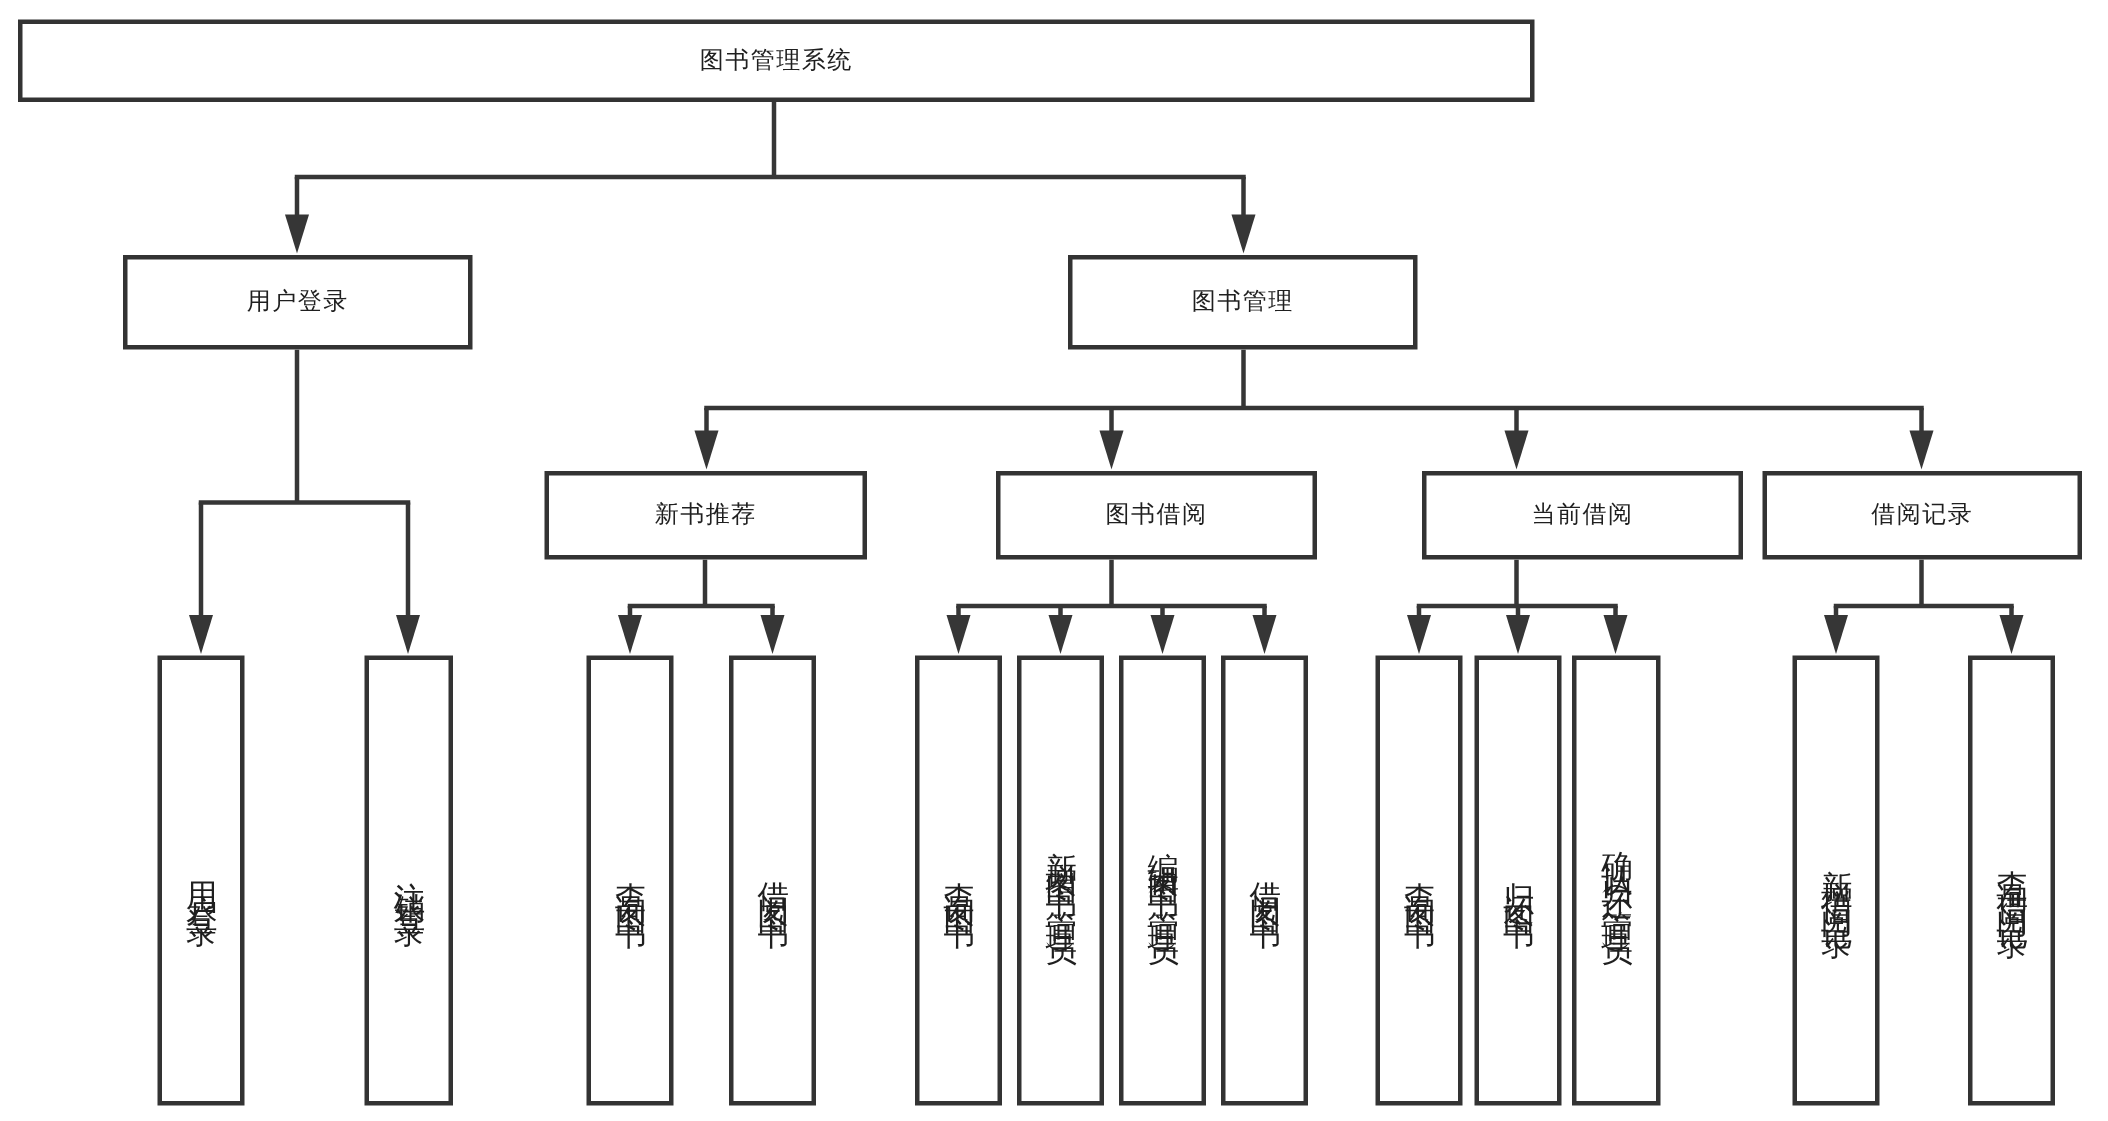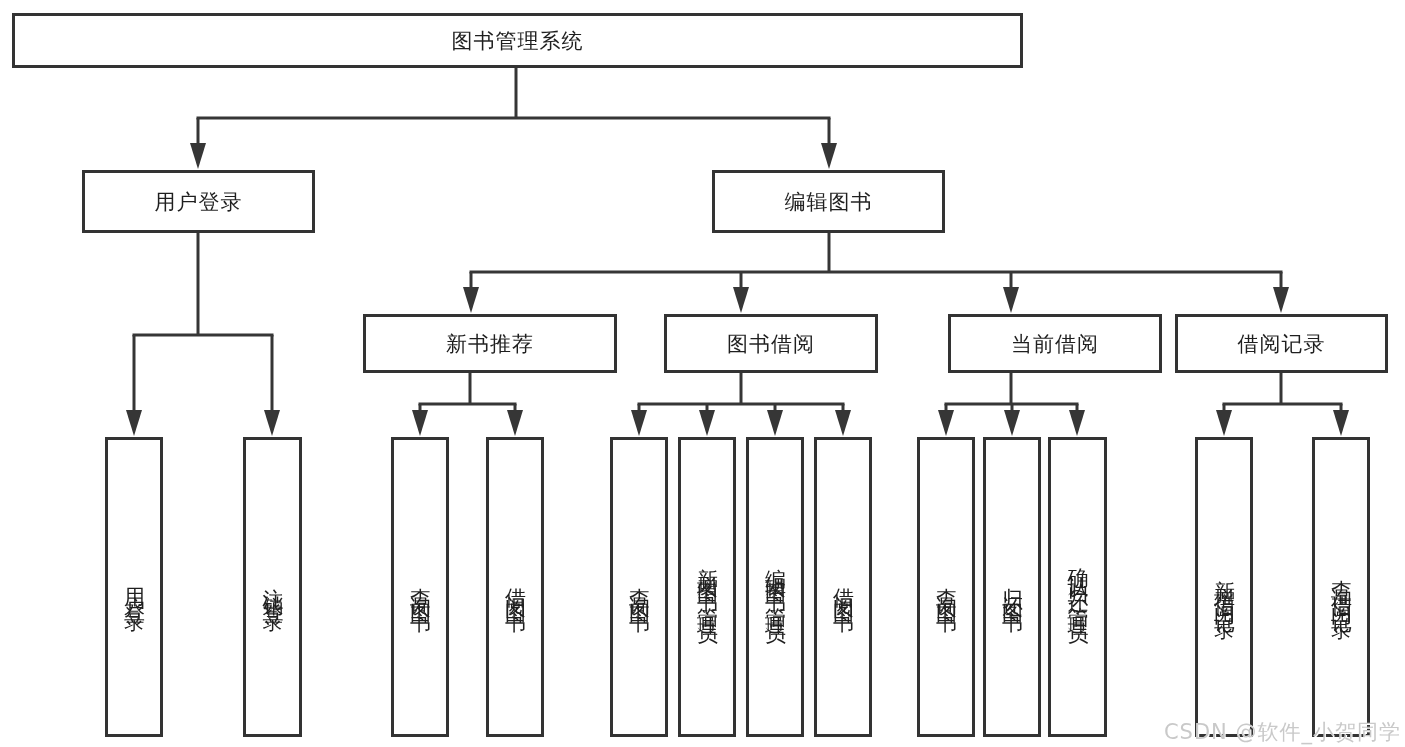--- a/index.html
+++ b/index.html
@@ -23,39 +23,39 @@
   }
   .node {
     position: absolute;
     box-sizing: border-box;
     border: 3px solid #333333;
     background: #ffffff;
     display: flex;
     align-items: center;
     justify-content: center;
     color: #1f1f1f;
-    font-size: 21px;
+    font-size: 16px;
     letter-spacing: 1px;
     z-index: 2;
   }
   .leaf {
     font-size: 21px;
   }
   .leaf .vtext {
     writing-mode: vertical-rl;
     text-orientation: mixed;
     letter-spacing: 8px;
     line-height: 1;
     white-space: nowrap;
   }
   
   .n-root   { left: 12px;   top: 13px;  width: 1011px; height: 55px; }
   .n-login  { left: 82px;   top: 170px; width: 233px;  height: 63px; }
   .n-mgmt   { left: 712px;  top: 170px; width: 233px;  height: 63px; }
-  .n-newbk  { left: 363px;  top: 314px; width: 254px;  height: 59px; }
+  .n-newbk  { left: 363px;  top: 314px; width: 215px;  height: 59px; }
   .n-borrow { left: 664px;  top: 314px; width: 214px;  height: 59px; }
   .n-cur    { left: 904px;  top: 314px; width: 214px;  height: 59px; margin-left: 44px; }
   .n-rec    { left: 1175px; top: 314px; width: 213px;  height: 59px; }
   .lf-1  { left: 105px;  top: 437px; width: 58px; height: 300px; }
   .lf-2  { left: 243px;  top: 437px; width: 59px; height: 300px; }
   .lf-3  { left: 391px;  top: 437px; width: 58px; height: 300px; }
   .lf-4  { left: 486px;  top: 437px; width: 58px; height: 300px; }
   .lf-5  { left: 610px;  top: 437px; width: 58px; height: 300px; }
   .lf-6  { left: 678px;  top: 437px; width: 58px; height: 300px; }
   .lf-7  { left: 746px;  top: 437px; width: 58px; height: 300px; }
@@ -149,21 +149,21 @@
   </svg>
 
   <div class="node n-root">
     <span>图书管理系统</span>
   </div>
 
   <div class="node n-login">
     <span>用户登录</span>
   </div>
   <div class="node n-mgmt">
-    <span>编辑图书</span>
+    <span>图书管理</span>
   </div>
 
   <div class="node n-newbk">
     <span>新书推荐</span>
   </div>
   <div class="node n-borrow">
     <span>图书借阅</span>
   </div>
   <div class="node n-cur">
     <span>当前借阅</span>
@@ -205,15 +205,14 @@
   <div class="node leaf lf-10">
     <span class="vtext">确认归还（管理员）</span>
   </div>
   <div class="node leaf lf-12">
     <span class="vtext">新增借阅记录</span>
   </div>
   <div class="node leaf lf-13">
     <span class="vtext">查询借阅记录</span>
   </div>
 
-  <div class="watermark">CSDN @软件_小贺同学</div>
 
 </div>
 
 </body></html>

